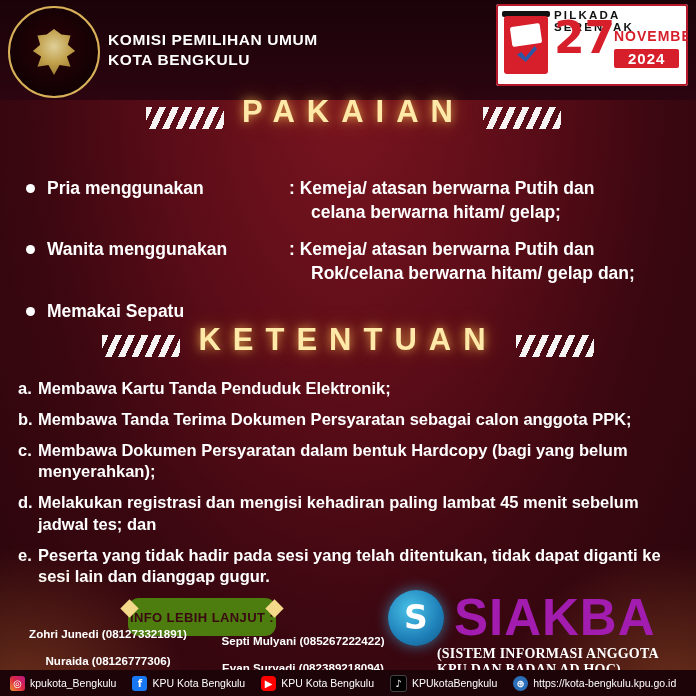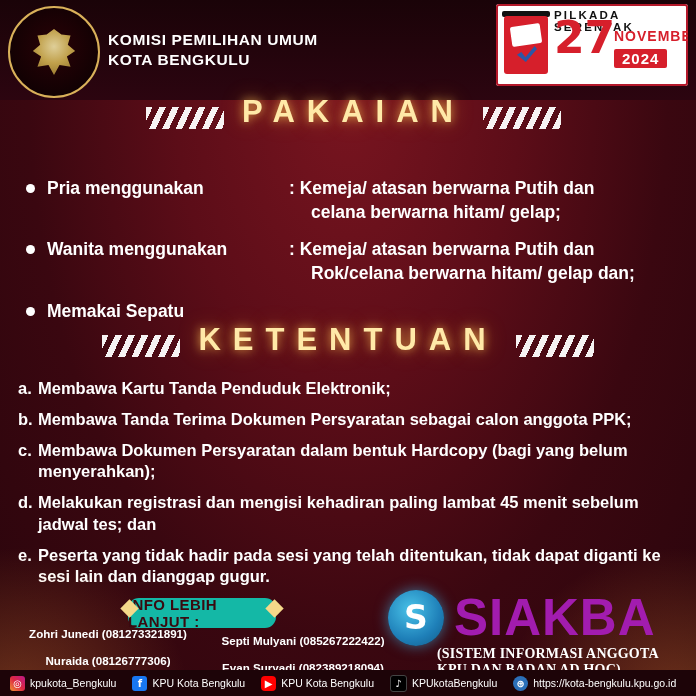--- a/index.html
+++ b/index.html
@@ -59,21 +59,21 @@
     font-size:44px;font-weight:bold;color:#d61f2b;line-height:1;
     font-family:"DejaVu Sans", sans-serif;
   }
   .pilkada .month{
     position:absolute;left:118px;top:24px;
     font-size:14px;font-weight:bold;color:#d61f2b;letter-spacing:1px;
   }
   .pilkada .yearbox{
     position:absolute;left:118px;top:45px;
     background:#d61f2b;color:#fff;font-size:15px;font-weight:bold;
-    padding:1px 8px;border-radius:2px;letter-spacing:1px;
+    padding:1px 14px;border-radius:2px;letter-spacing:1px;
   }
   .pilkada .ballot{
     position:absolute;left:8px;top:12px;width:44px;height:58px;
     background:#d61f2b;border-radius:3px;
   }
   .pilkada .ballot:before{
     content:"";position:absolute;left:7px;top:9px;width:30px;height:20px;
     background:#fff;border-radius:2px;transform:rotate(-8deg);
   }
   .pilkada .ballot:after{
@@ -127,24 +127,24 @@
   }
   .k-row{
     display:flex;align-items:flex-start;margin-bottom:9px;font-size:16.5px;
     font-weight:bold;line-height:1.32;
   }
   .k-mark{width:20px;flex:0 0 auto;}
   .k-txt{flex:1;}
 
   
   .info-pill{
-    position:absolute;left:128px;top:598px;width:148px;height:30px;
-    background:#14b8a6;border-radius:11px;
+    position:absolute;left:128px;top:598px;width:148px;height:38px;
+    background:#4d7c0f;border-radius:11px;
     display:flex;align-items:center;justify-content:center;
-    font-size:15px;font-weight:bold;color:#3a0a10;letter-spacing:.4px;
+    font-size:13px;font-weight:bold;color:#3a0a10;letter-spacing:.4px;
   }
   .info-pill:before,.info-pill:after{
     content:"";position:absolute;top:4px;width:13px;height:13px;
     background:#f5d98a;transform:rotate(45deg);
   }
   .info-pill:before{left:-5px;}
   .info-pill:after{right:-5px;}
 
   .contacts{
     position:absolute;left:10px;top:624px;width:390px;

